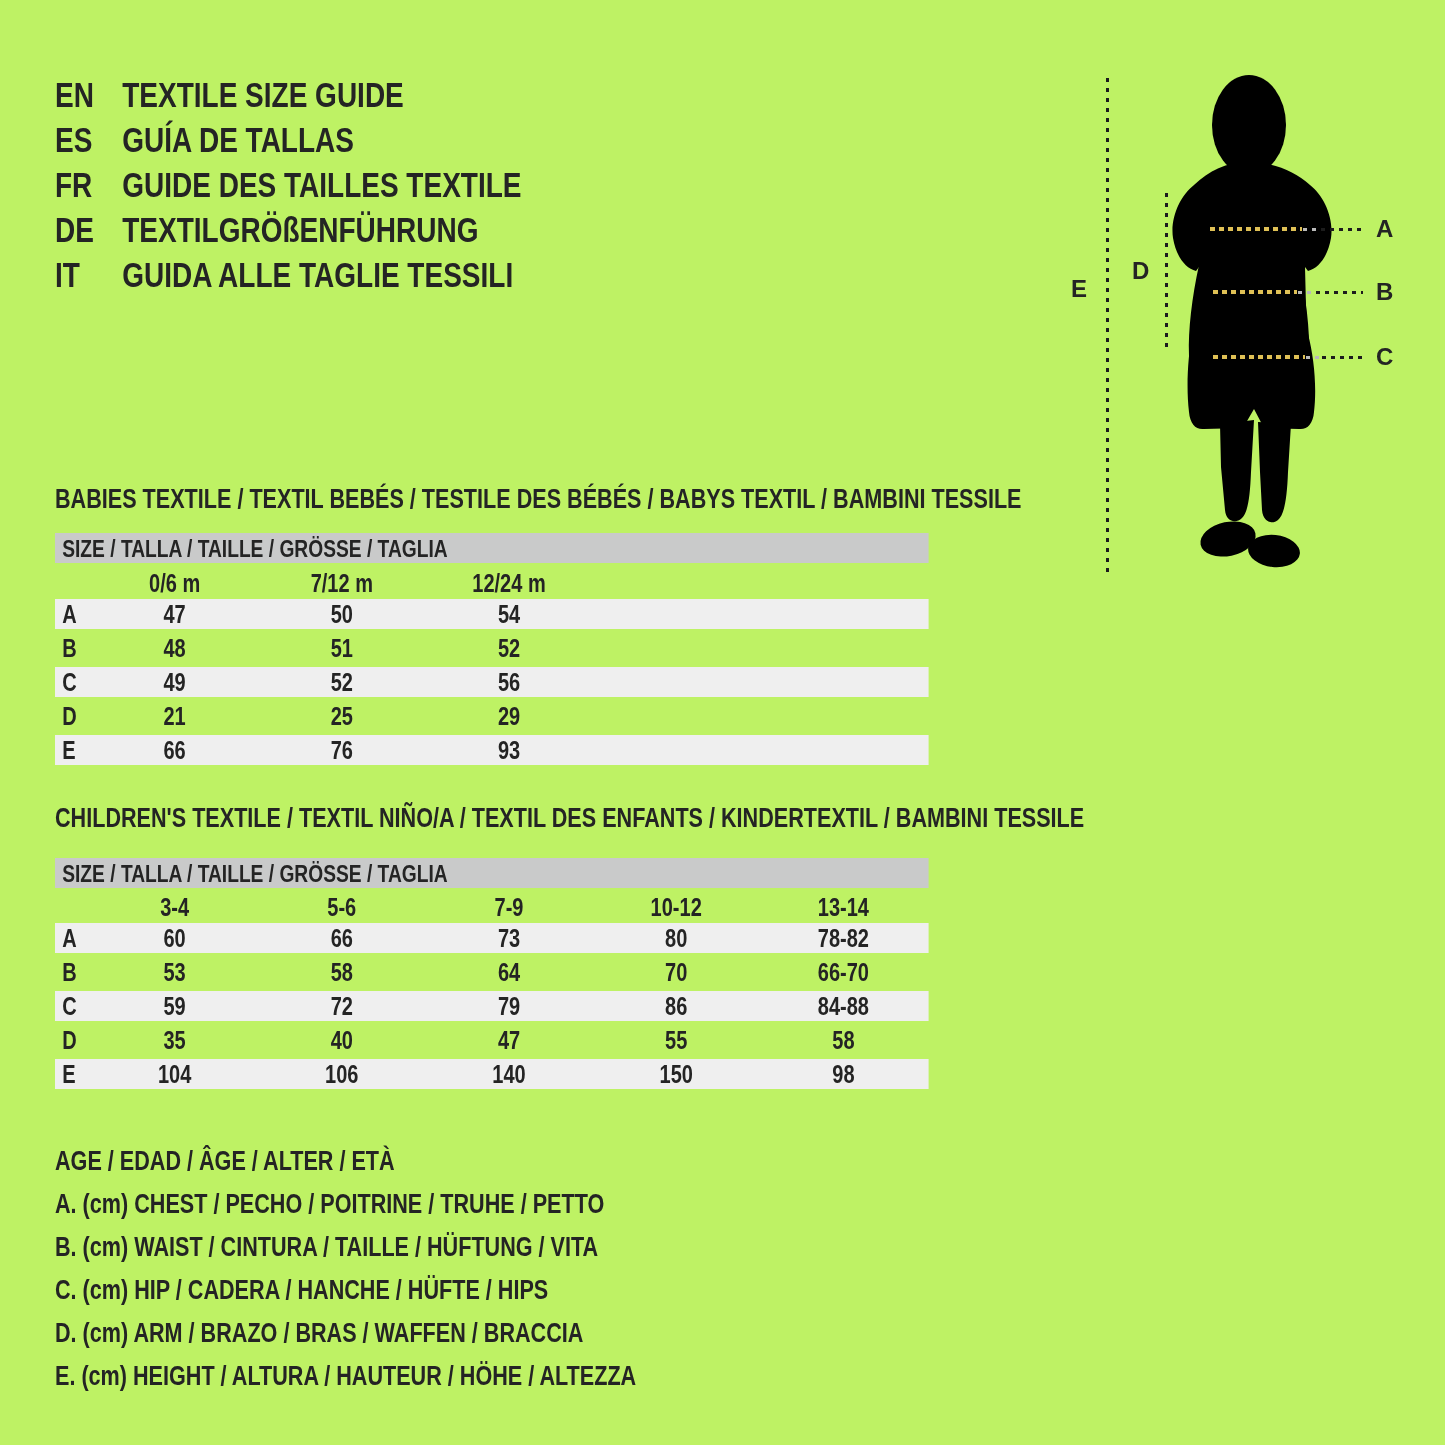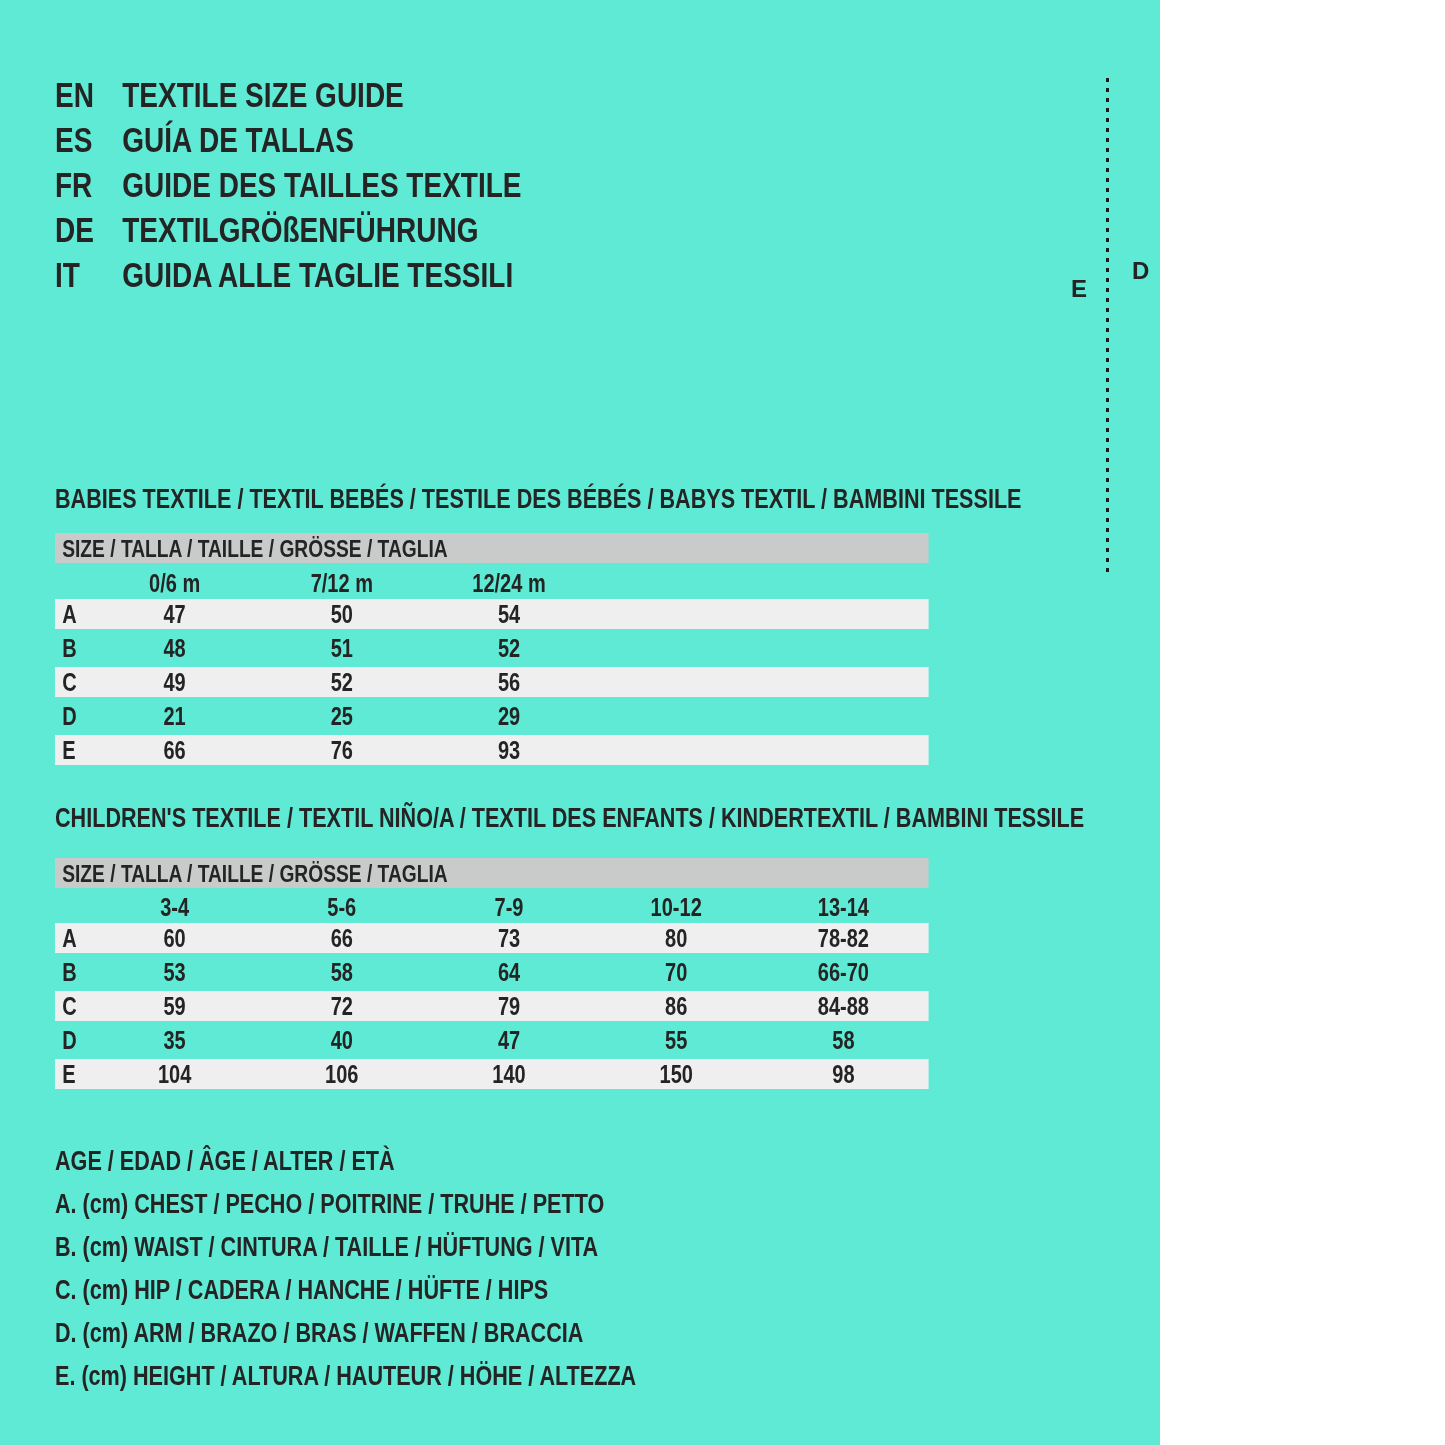--- a/index.html
+++ b/index.html
@@ -1,17 +1,17 @@
 <!DOCTYPE html>
 <html><head>
 <meta charset="utf-8">
 <style>
   html,body{margin:0;padding:0;background:#ffffff;}
   .page{
-    position:relative;width:1160px;height:1445px;background:#5eead4;overflow:hidden;
+    position:relative;width:1445px;height:1445px;background:#bef264;overflow:hidden;
     color:#242424;font-family:"Liberation Sans",sans-serif;font-weight:700;
   }
   
   .scaled{position:absolute;left:55px;top:0;width:1400px;height:1445px;
           transform:scaleX(0.8);transform-origin:0 0;}
 
   
   .lang-block{position:absolute;left:0;top:72px;font-size:35px;line-height:45px;white-space:nowrap;}
   .lang-code{display:inline-block;width:84px;}
 

